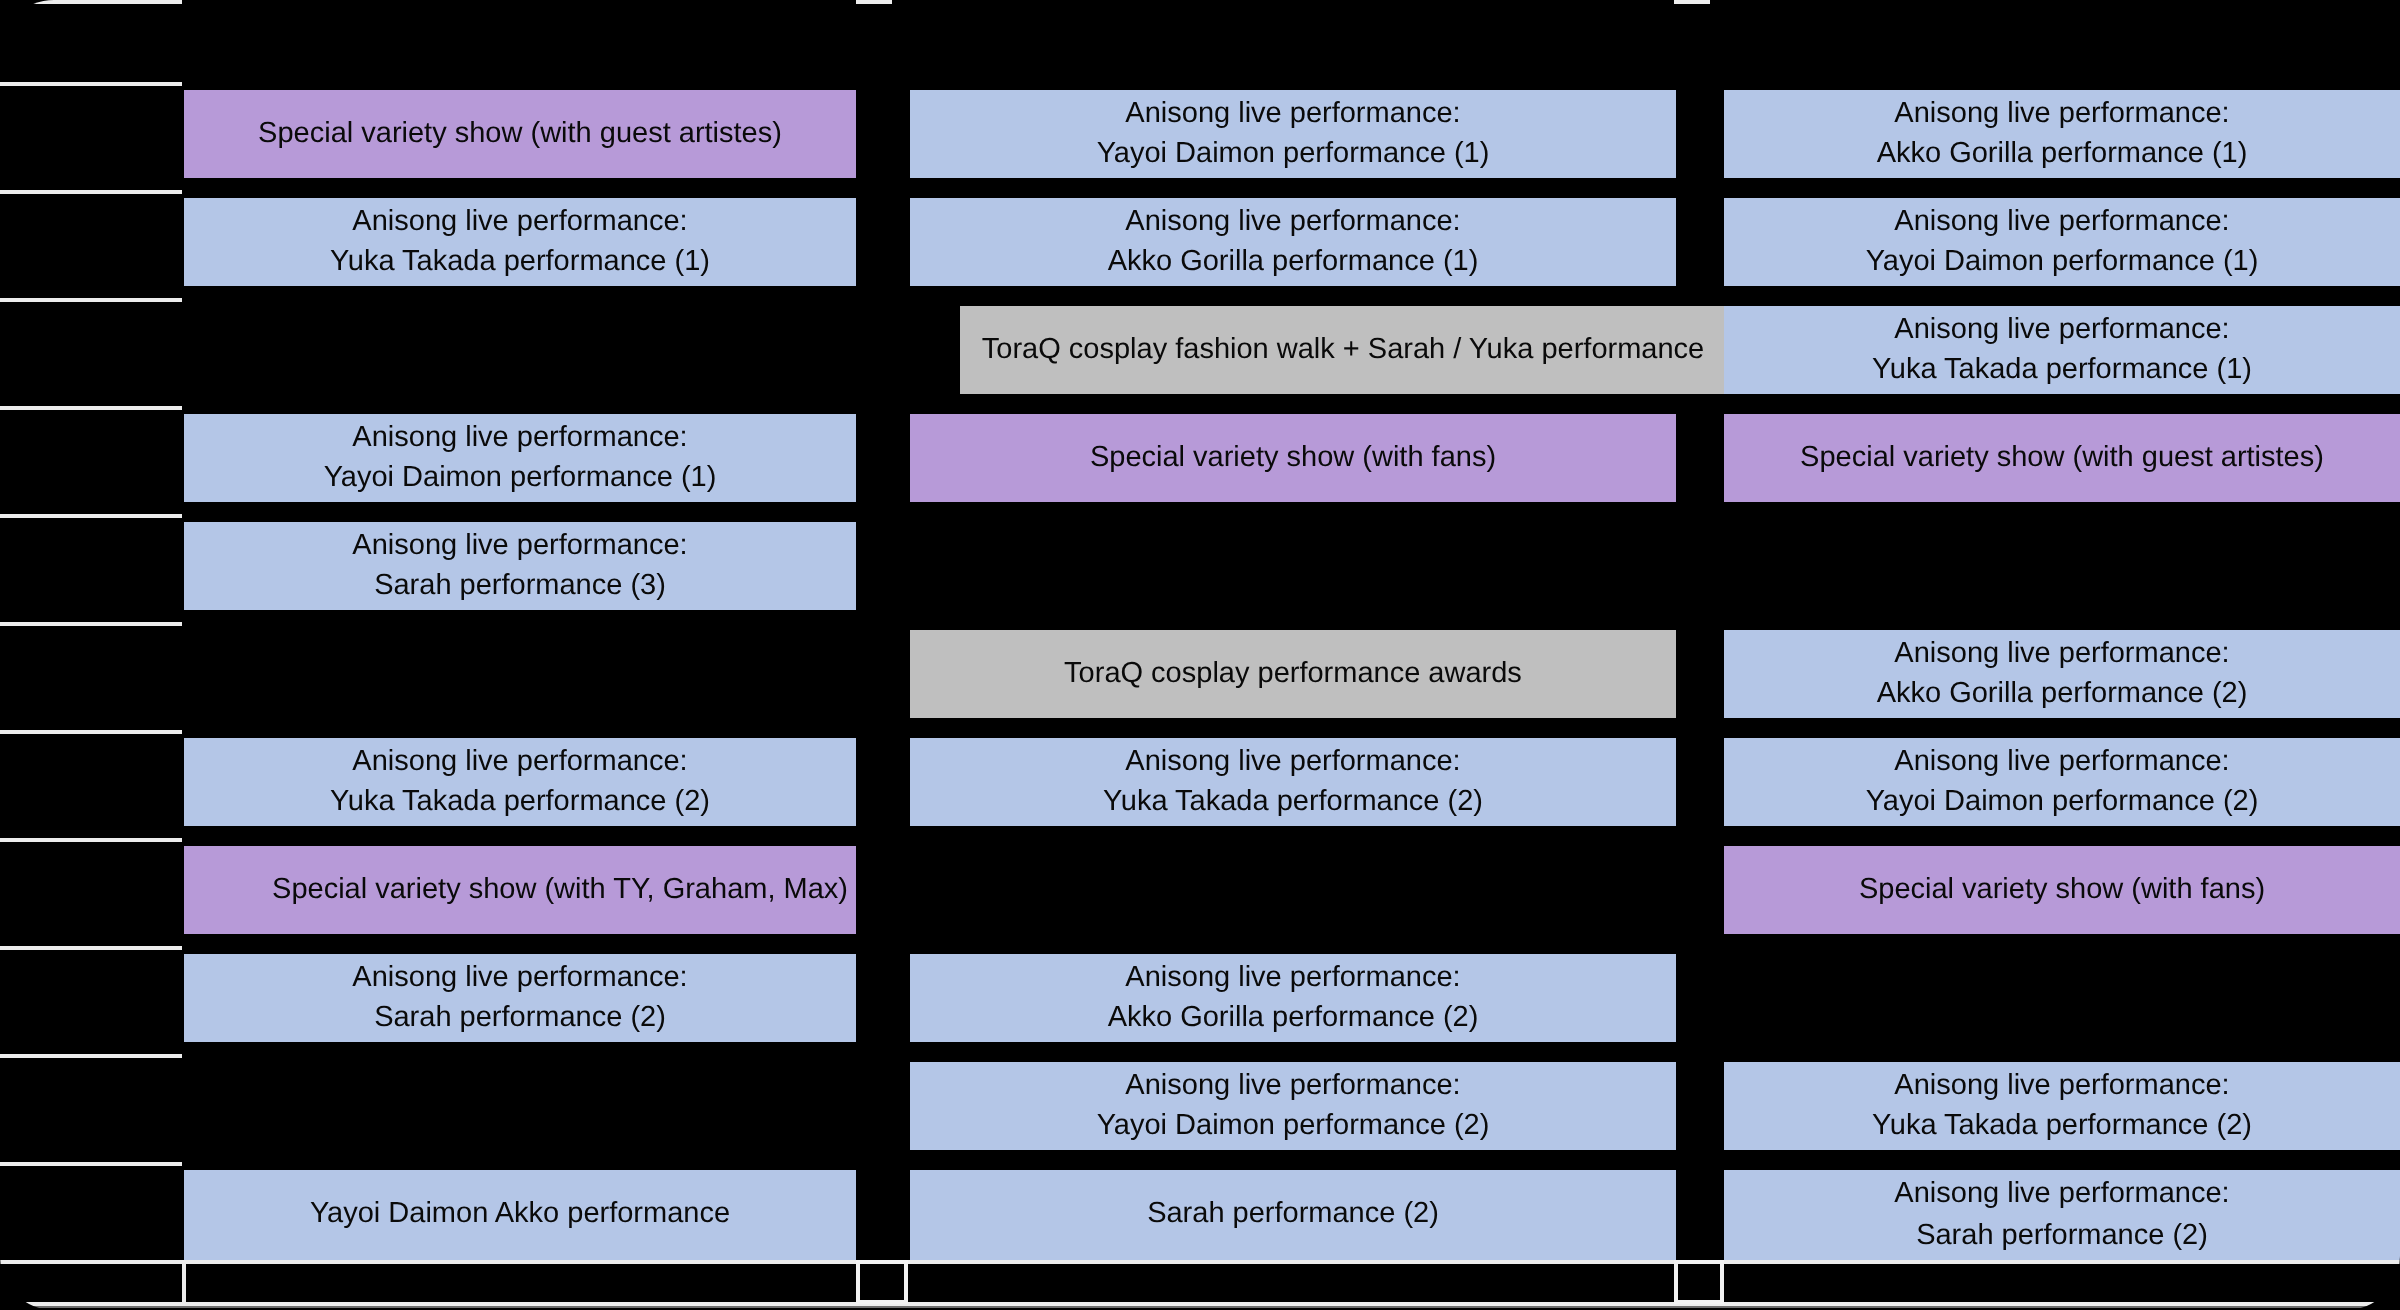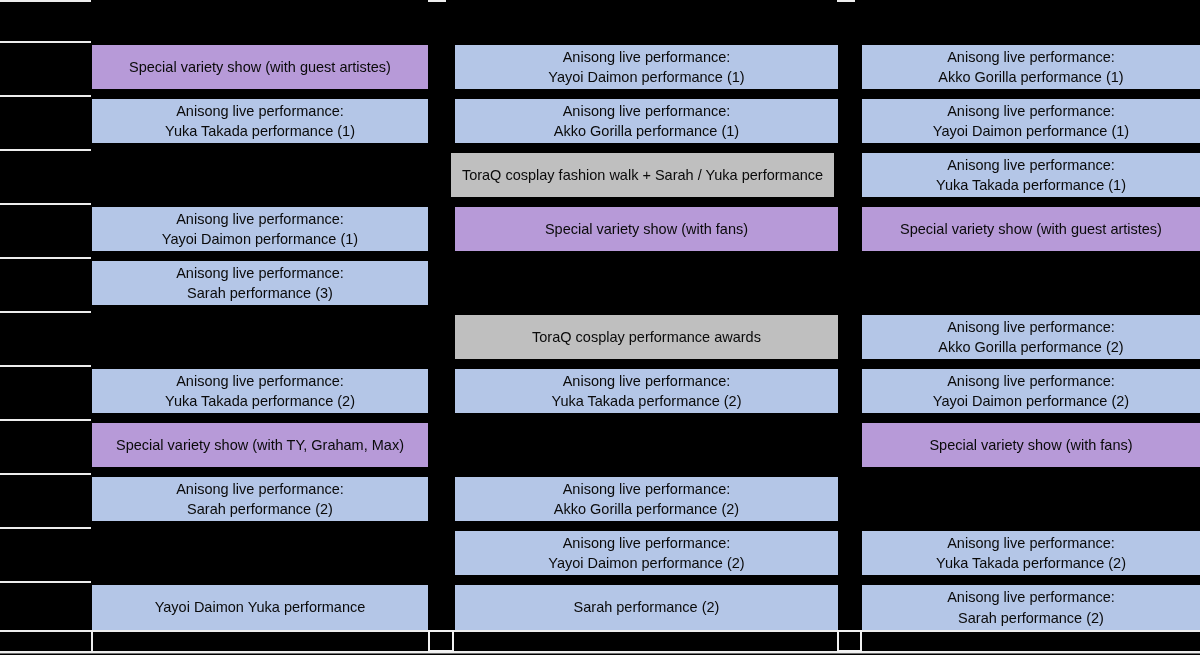--- a/index.html
+++ b/index.html
@@ -7,20 +7,21 @@
     padding: 0;
     background: #000;
   }
   .board {
     position: relative;
     width: 1200px;
     height: 655px;
     background: #000;
     overflow: hidden;
     font-family: "Liberation Sans", sans-serif;
+    border-radius: 27px;
   }
   .block {
     position: absolute;
     display: flex;
     flex-direction: column;
     justify-content: center;
     align-items: center;
     text-align: center;
     color: #0a0a0a;
     font-size: 14.5px;
@@ -72,41 +73,41 @@
           <span class="line">Yayoi Daimon performance (1)</span>
         </div>
         <div class="block" style="left: 92px; width: 336px; top: 261px; height: 44px; background: rgb(180, 198, 231);">
           <span class="line">Anisong live performance:</span>
           <span class="line">Sarah performance (3)</span>
         </div>
         <div class="block" style="left: 92px; width: 336px; top: 369px; height: 44px; background: rgb(180, 198, 231);">
           <span class="line">Anisong live performance:</span>
           <span class="line">Yuka Takada performance (2)</span>
         </div>
-        <div class="block" style="left: 92px; width: 336px; top: 423px; height: 44px; background: rgb(183, 154, 216);">
+        <div class="block" style="left: 92px; width: 336px; top: 423px; height: 44px; background: rgb(183, 154, 216); align-items: flex-end;">
           <span class="line">Special variety show (with TY, Graham, Max)</span>
         </div>
         <div class="block" style="left: 92px; width: 336px; top: 477px; height: 44px; background: rgb(180, 198, 231);">
           <span class="line">Anisong live performance:</span>
           <span class="line">Sarah performance (2)</span>
         </div>
         <div class="block" style="left: 92px; width: 336px; top: 585px; height: 45px; background: rgb(180, 198, 231);">
-          <span class="line">Yayoi Daimon Yuka performance</span>
+          <span class="line">Yayoi Daimon Akko performance</span>
         </div>
       </div>
       <div>
         <div class="block" style="left: 455px; width: 383px; top: 45px; height: 44px; background: rgb(180, 198, 231);">
           <span class="line">Anisong live performance:</span>
           <span class="line">Yayoi Daimon performance (1)</span>
         </div>
         <div class="block" style="left: 455px; width: 383px; top: 99px; height: 44px; background: rgb(180, 198, 231);">
           <span class="line">Anisong live performance:</span>
           <span class="line">Akko Gorilla performance (1)</span>
         </div>
-        <div class="block" style="left: 451px; width: 383px; top: 153px; height: 44px; background: rgb(191, 191, 191);">
+        <div class="block" style="left: 480px; width: 383px; top: 153px; height: 44px; background: rgb(191, 191, 191);">
           <span class="line">ToraQ cosplay fashion walk + Sarah / Yuka performance</span>
         </div>
         <div class="block" style="left: 455px; width: 383px; top: 207px; height: 44px; background: rgb(183, 154, 216);">
           <span class="line">Special variety show (with fans)</span>
         </div>
         <div class="block" style="left: 455px; width: 383px; top: 315px; height: 44px; background: rgb(191, 191, 191);">
           <span class="line">ToraQ cosplay performance awards</span>
         </div>
         <div class="block" style="left: 455px; width: 383px; top: 369px; height: 44px; background: rgb(180, 198, 231);">
           <span class="line">Anisong live performance:</span>

